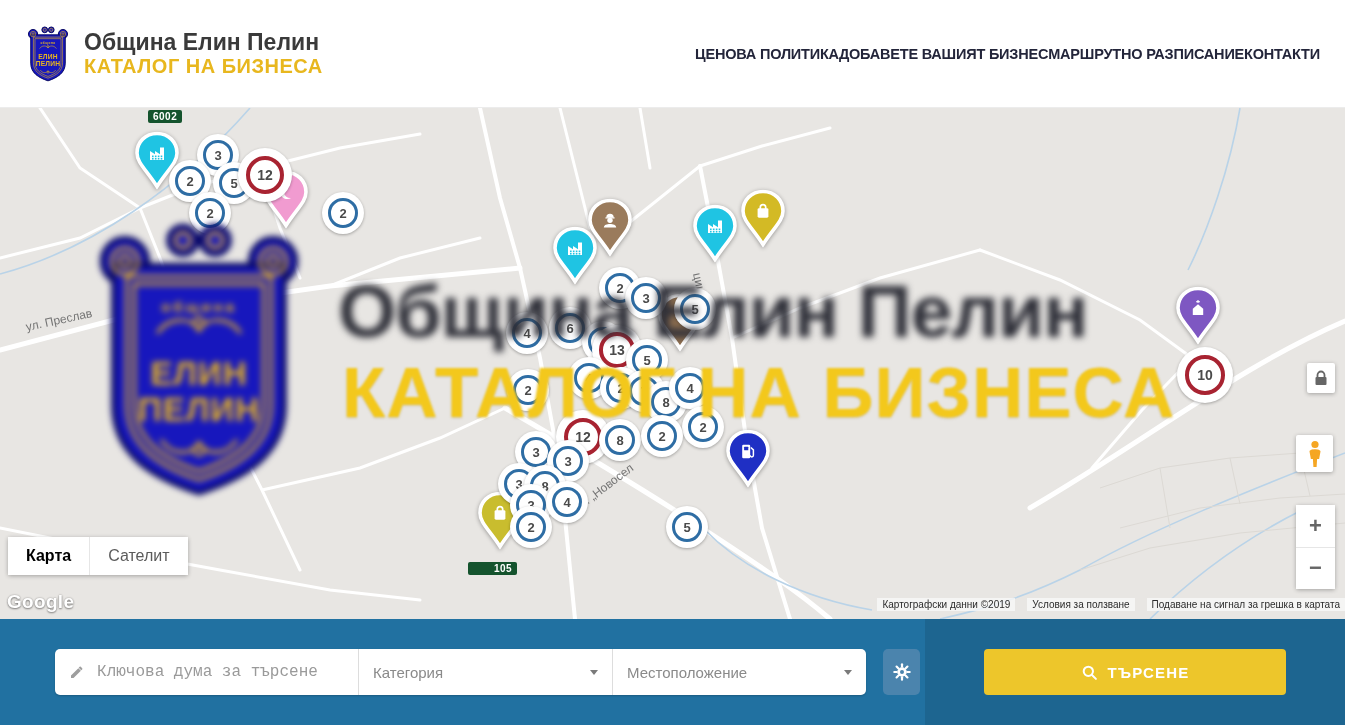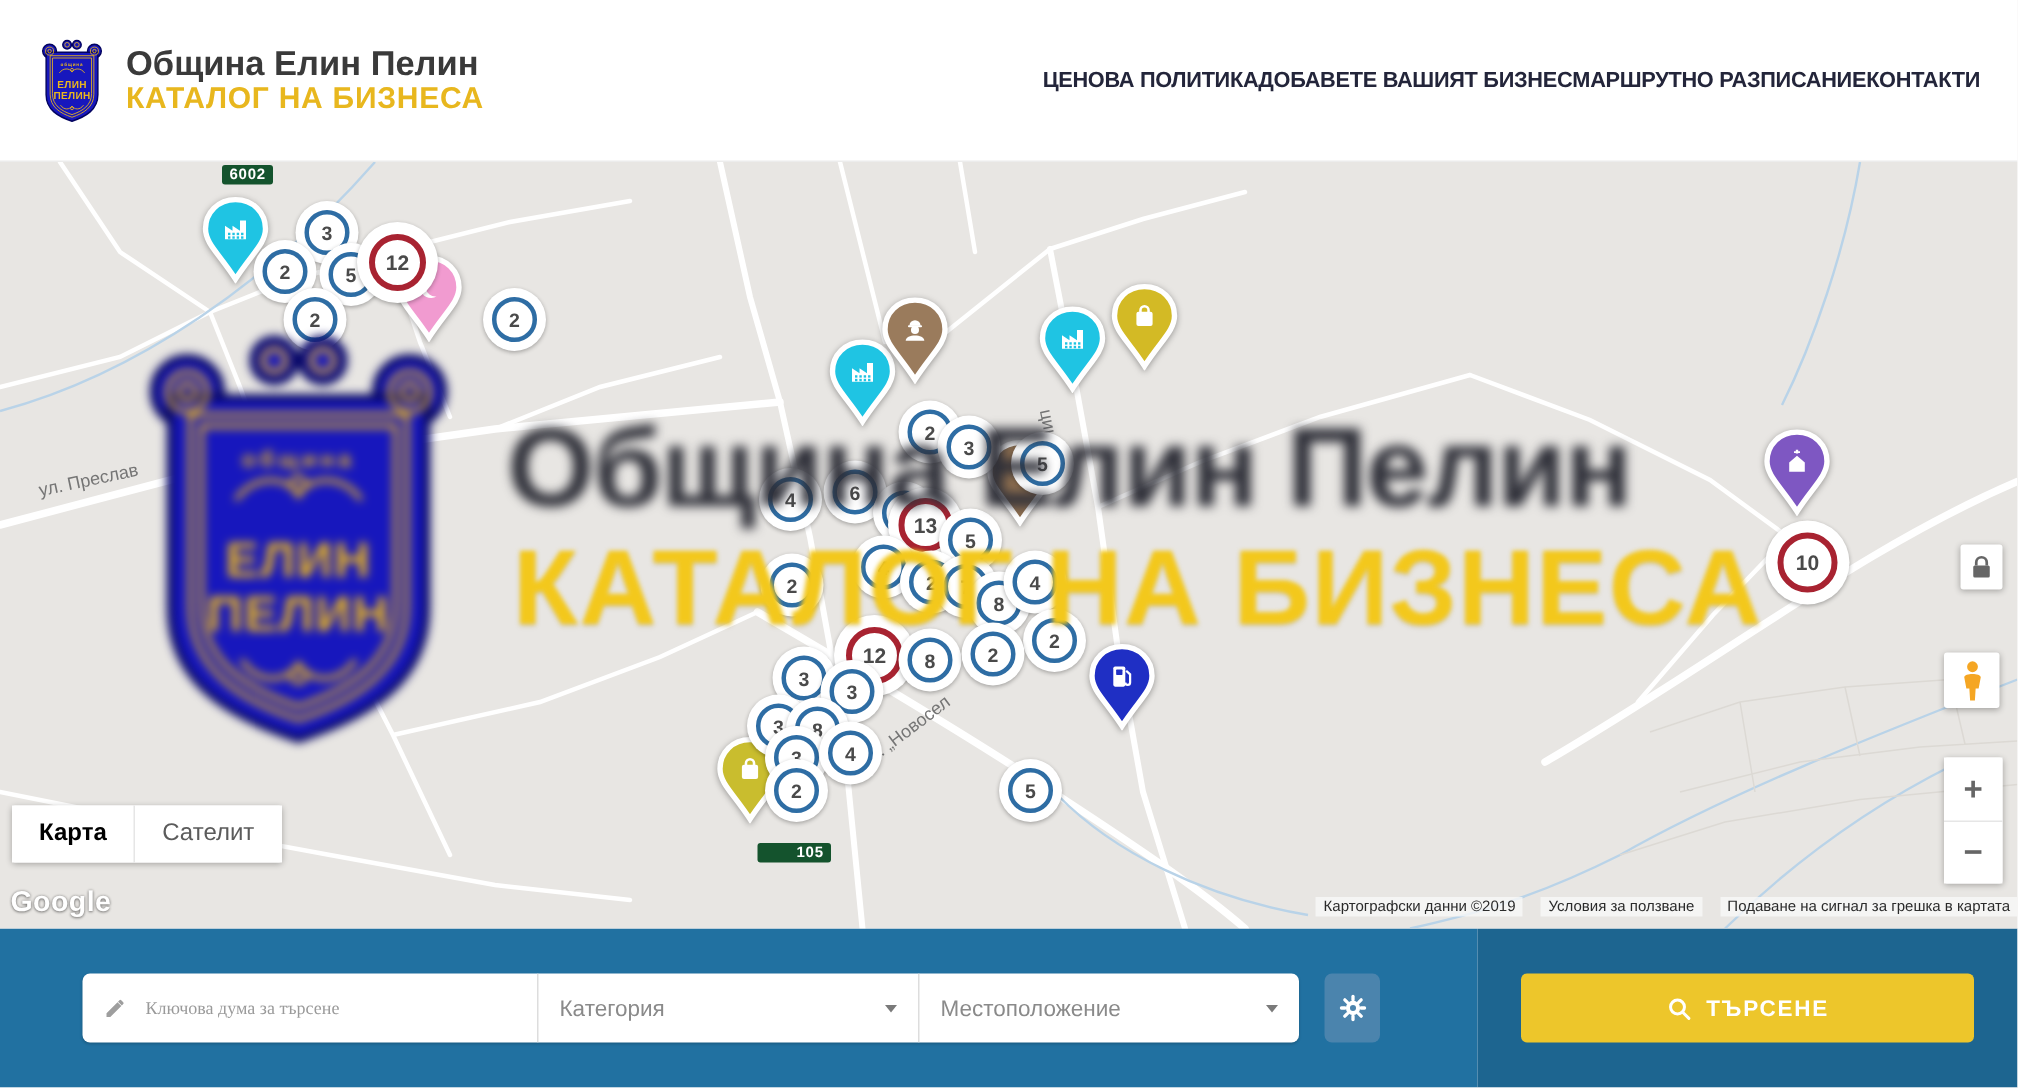--- a/index.html
+++ b/index.html
@@ -70,30 +70,30 @@
   .zoomctl .zin{border-bottom:1px solid #e6e6e6}
 
   
   .bar{height:106px;display:flex}
   .bar-left{flex:1;background:#2171a1;display:flex;align-items:center;
     padding-left:55px;box-sizing:border-box}
   .fields{display:flex;height:46px;background:#fff;border-radius:5px;overflow:hidden;
     box-shadow:0 1px 2px rgba(0,0,0,.2)}
   .field{display:flex;align-items:center;box-sizing:border-box}
   .f-keyword{width:303px;padding:0 14px;gap:10px}
-  .f-keyword input{border:0;outline:0;font-size:12px;color:#8b5cf6;width:100%;
-    font-family:Liberation Serif, serif}
+  .f-keyword input{border:0;outline:0;font-size:16px;color:#8b5cf6;width:100%;
+    font-family:Liberation Mono, monospace}
   .f-keyword input::placeholder{color:#9a9a9a}
   .f-select{width:254px;padding:0 14px;border-left:1px solid #ddd;
     justify-content:space-between;color:#8a8a8a;font-size:15px;cursor:pointer}
   .caret{width:0;height:0;border-left:4.5px solid transparent;
     border-right:4.5px solid transparent;border-top:5.5px solid #7a7a7a}
   .gear-btn{margin-left:17px;width:37px;height:46px;border-radius:5px;background:#4b84ad;
     border:0;display:flex;align-items:center;justify-content:center;cursor:pointer}
-  .bar-right{width:360px;background:#1d6590;display:flex;align-items:center;
+  .bar-right{width:420px;background:#1d6590;display:flex;align-items:center;
     justify-content:center}
   .submit-btn{width:302px;height:46px;background:#edc62b;border:0;border-radius:4px;
     color:#fff;font-size:15px;font-weight:bold;letter-spacing:1.2px;display:flex;
     align-items:center;justify-content:center;gap:10px;cursor:pointer;
     font-family:"Liberation Sans",sans-serif}
 
   
   .eb{fill:#1717bd;stroke:#04045e;stroke-width:5}
   .eg{fill:none;stroke:#e9b61e;stroke-width:3}
   .eo{fill:none;stroke:#e9b61e;stroke-width:3}
@@ -175,21 +175,21 @@
       <g stroke="#dcd9d4" fill="none" stroke-width="1">
         <path d="M1100 380 L1160 360 1230 350 1300 345 M1120 420 L1200 400 1280 390 1345 386 M1160 360 L1170 420 M1230 350 L1240 396 M1300 345 L1310 388 M1080 462 L1150 440 1240 425 1345 415"></path>
       </g>
     </svg>
 
     <div id="markers">
         <div class="street-label" style="left: 26px; top: 212px; transform: rotate(-12deg);">ул. Преслав</div>
         <div class="street-label" style="left: 570px; top: 398px; transform: rotate(-37deg);">бул. „Новосел</div>
         <div class="street-label" style="left: 697px; top: 158px; transform: rotate(78deg);">ции“</div>
         <div class="road-label" style="left: 148px; top: 2px;">6002</div>
-        <div class="road-label" style="left: 505px; top: 454px; padding-left: 26px;">105</div>
+        <div class="road-label" style="left: 468px; top: 454px; padding-left: 26px;">105</div>
         <div class="pin" style="left: 157px; top: 47px;"><svg width="48" height="58" viewBox="0 0 48 58">
             <path d="M24 2 C12.4 2 4 10.6 4 21.5 C4 31.3 13 38 24 55 C35 38 44 31.3 44 21.5 C44 10.6 35.6 2 24 2 Z" fill="#1fc4e3" stroke="#ffffff" stroke-width="3.6"></path>
             <g transform="translate(12 9.5)">
               <path d="M5 19 V10 L10 13.2 V10 L15 13.2 V6.5 H19 V19 Z" fill="#fff"></path>
               <g fill="#1fc4e3">
                 <rect x="7" y="14.6" width="1.6" height="1.6"></rect>
                 <rect x="9.9" y="14.6" width="1.6" height="1.6"></rect>
                 <rect x="12.8" y="14.6" width="1.6" height="1.6"></rect>
                 <rect x="15.7" y="14.6" width="1.6" height="1.6"></rect>
                 <rect x="7" y="17" width="1.6" height="1.6"></rect>

